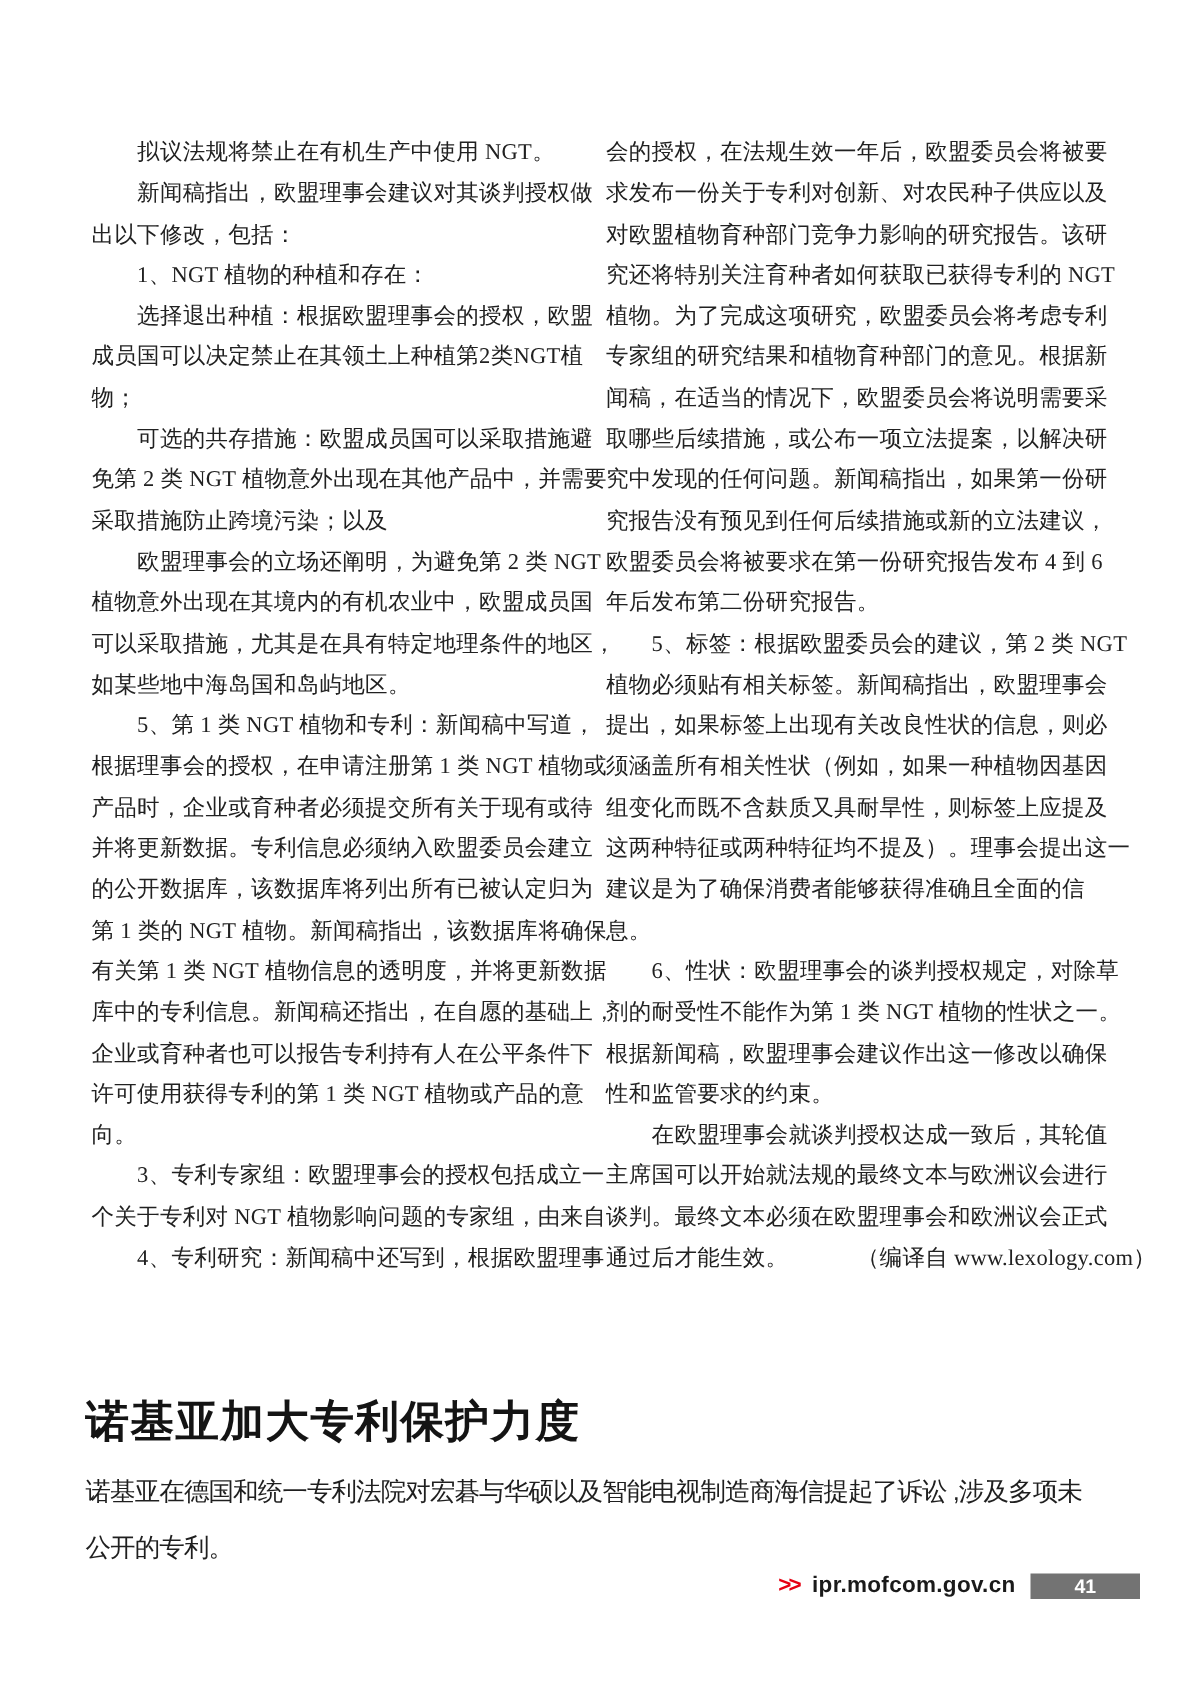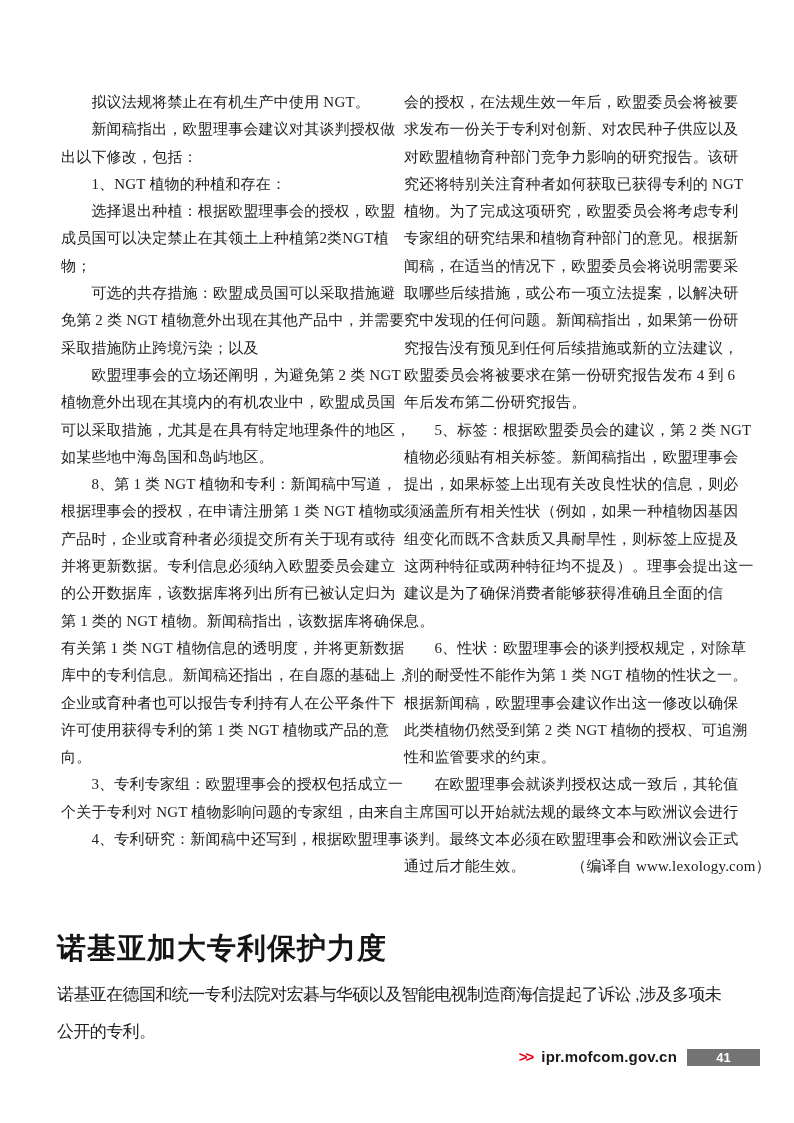--- a/index.html
+++ b/index.html
@@ -64,21 +64,21 @@
       <div class="bodyline">　　选择退出种植：根据欧盟理事会的授权，欧盟</div>
       <div class="bodyline">成员国可以决定禁止在其领土上种植第2类NGT植</div>
       <div class="bodyline">物；</div>
       <div class="bodyline">　　可选的共存措施：欧盟成员国可以采取措施避</div>
       <div class="bodyline">免第 2 类 NGT 植物意外出现在其他产品中，并需要</div>
       <div class="bodyline">采取措施防止跨境污染；以及</div>
       <div class="bodyline">　　欧盟理事会的立场还阐明，为避免第 2 类 NGT</div>
       <div class="bodyline">植物意外出现在其境内的有机农业中，欧盟成员国</div>
       <div class="bodyline">可以采取措施，尤其是在具有特定地理条件的地区，</div>
       <div class="bodyline">如某些地中海岛国和岛屿地区。</div>
-      <div class="bodyline">　　8、第 1 类 NGT 植物和专利：新闻稿中写道，</div>
+      <div class="bodyline">　　5、第 1 类 NGT 植物和专利：新闻稿中写道，</div>
       <div class="bodyline">根据理事会的授权，在申请注册第 1 类 NGT 植物或</div>
       <div class="bodyline">产品时，企业或育种者必须提交所有关于现有或待</div>
       <div class="bodyline">并将更新数据。专利信息必须纳入欧盟委员会建立</div>
       <div class="bodyline">的公开数据库，该数据库将列出所有已被认定归为</div>
       <div class="bodyline">第 1 类的 NGT 植物。新闻稿指出，该数据库将确保</div>
       <div class="bodyline">有关第 1 类 NGT 植物信息的透明度，并将更新数据</div>
       <div class="bodyline">库中的专利信息。新闻稿还指出，在自愿的基础上，</div>
       <div class="bodyline">企业或育种者也可以报告专利持有人在公平条件下</div>
       <div class="bodyline">许可使用获得专利的第 1 类 NGT 植物或产品的意</div>
       <div class="bodyline">向。</div>
@@ -104,21 +104,20 @@
       <div class="bodyline">植物必须贴有相关标签。新闻稿指出，欧盟理事会</div>
       <div class="bodyline">提出，如果标签上出现有关改良性状的信息，则必</div>
       <div class="bodyline">须涵盖所有相关性状（例如，如果一种植物因基因</div>
       <div class="bodyline">组变化而既不含麸质又具耐旱性，则标签上应提及</div>
       <div class="bodyline">这两种特征或两种特征均不提及）。理事会提出这一</div>
       <div class="bodyline">建议是为了确保消费者能够获得准确且全面的信</div>
       <div class="bodyline">息。</div>
       <div class="bodyline">　　6、性状：欧盟理事会的谈判授权规定，对除草</div>
       <div class="bodyline">剂的耐受性不能作为第 1 类 NGT 植物的性状之一。</div>
       <div class="bodyline">根据新闻稿，欧盟理事会建议作出这一修改以确保</div>
-      <div class="bodyline">此类植物仍然受到第 2 类 NGT 植物的授权、可追溯</div>
       <div class="bodyline">性和监管要求的约束。</div>
       <div class="bodyline">　　在欧盟理事会就谈判授权达成一致后，其轮值</div>
       <div class="bodyline">主席国可以开始就法规的最终文本与欧洲议会进行</div>
       <div class="bodyline">谈判。最终文本必须在欧盟理事会和欧洲议会正式</div>
       <div class="bodyline">通过后才能生效。　　　（编译自 www.lexology.com）</div>
     </div>
 
   <h1 class="article-title">诺基亚加大专利保护力度</h1>
 
   <div class="article-subtitle">

